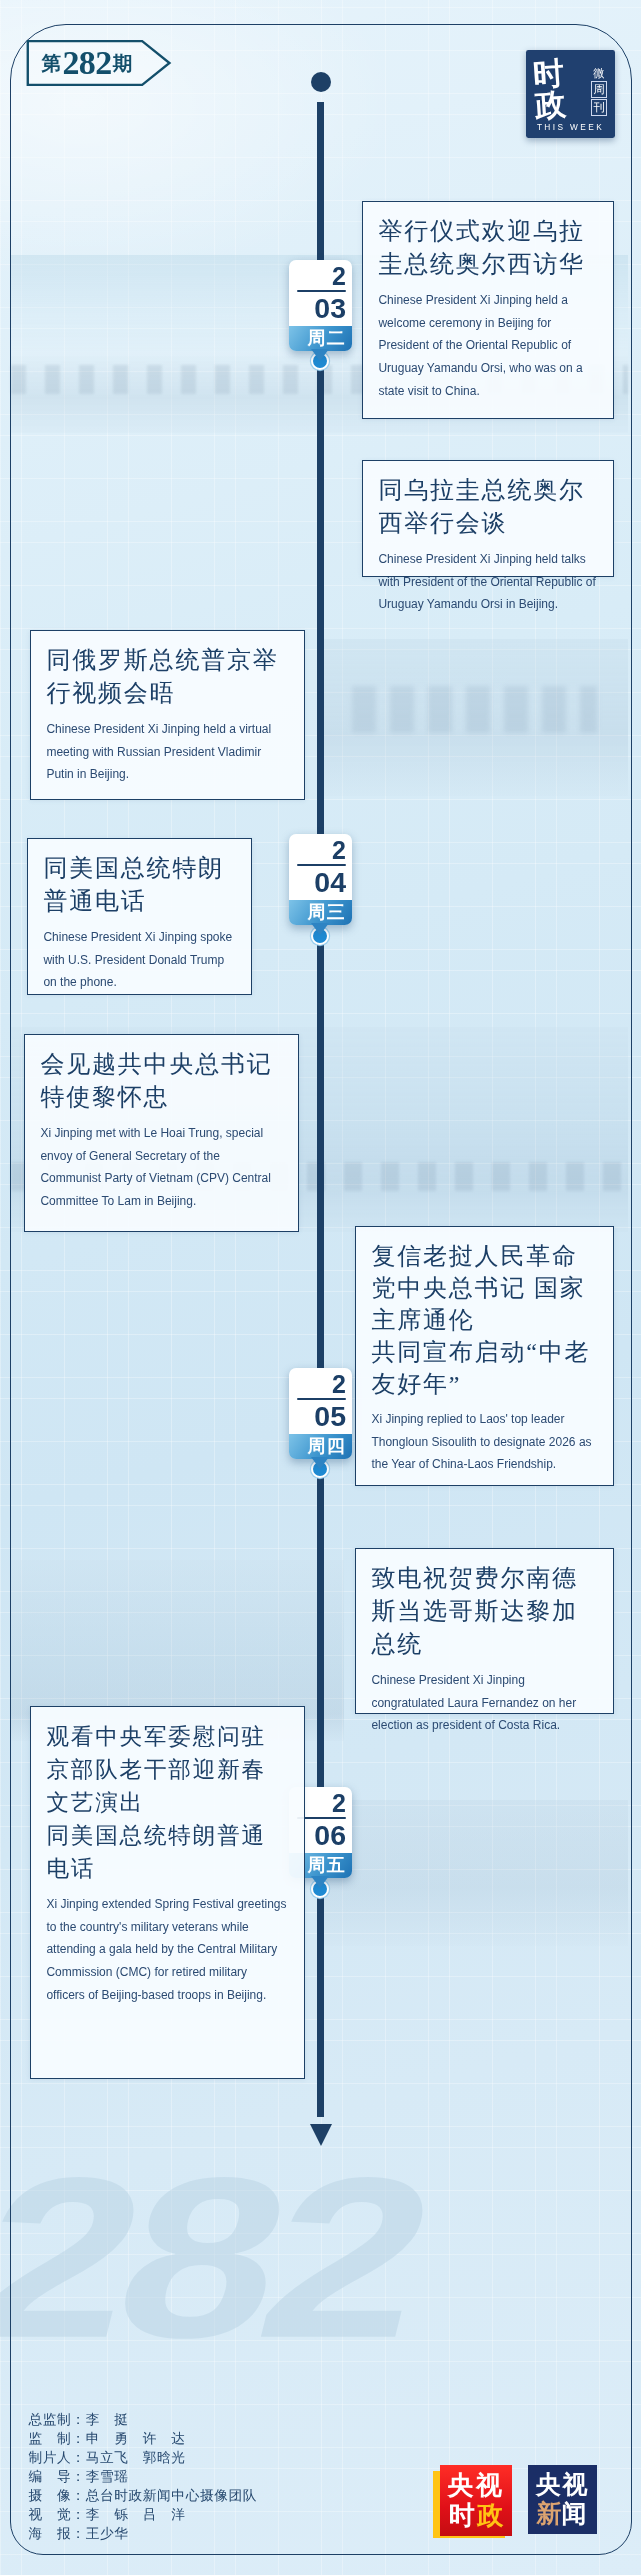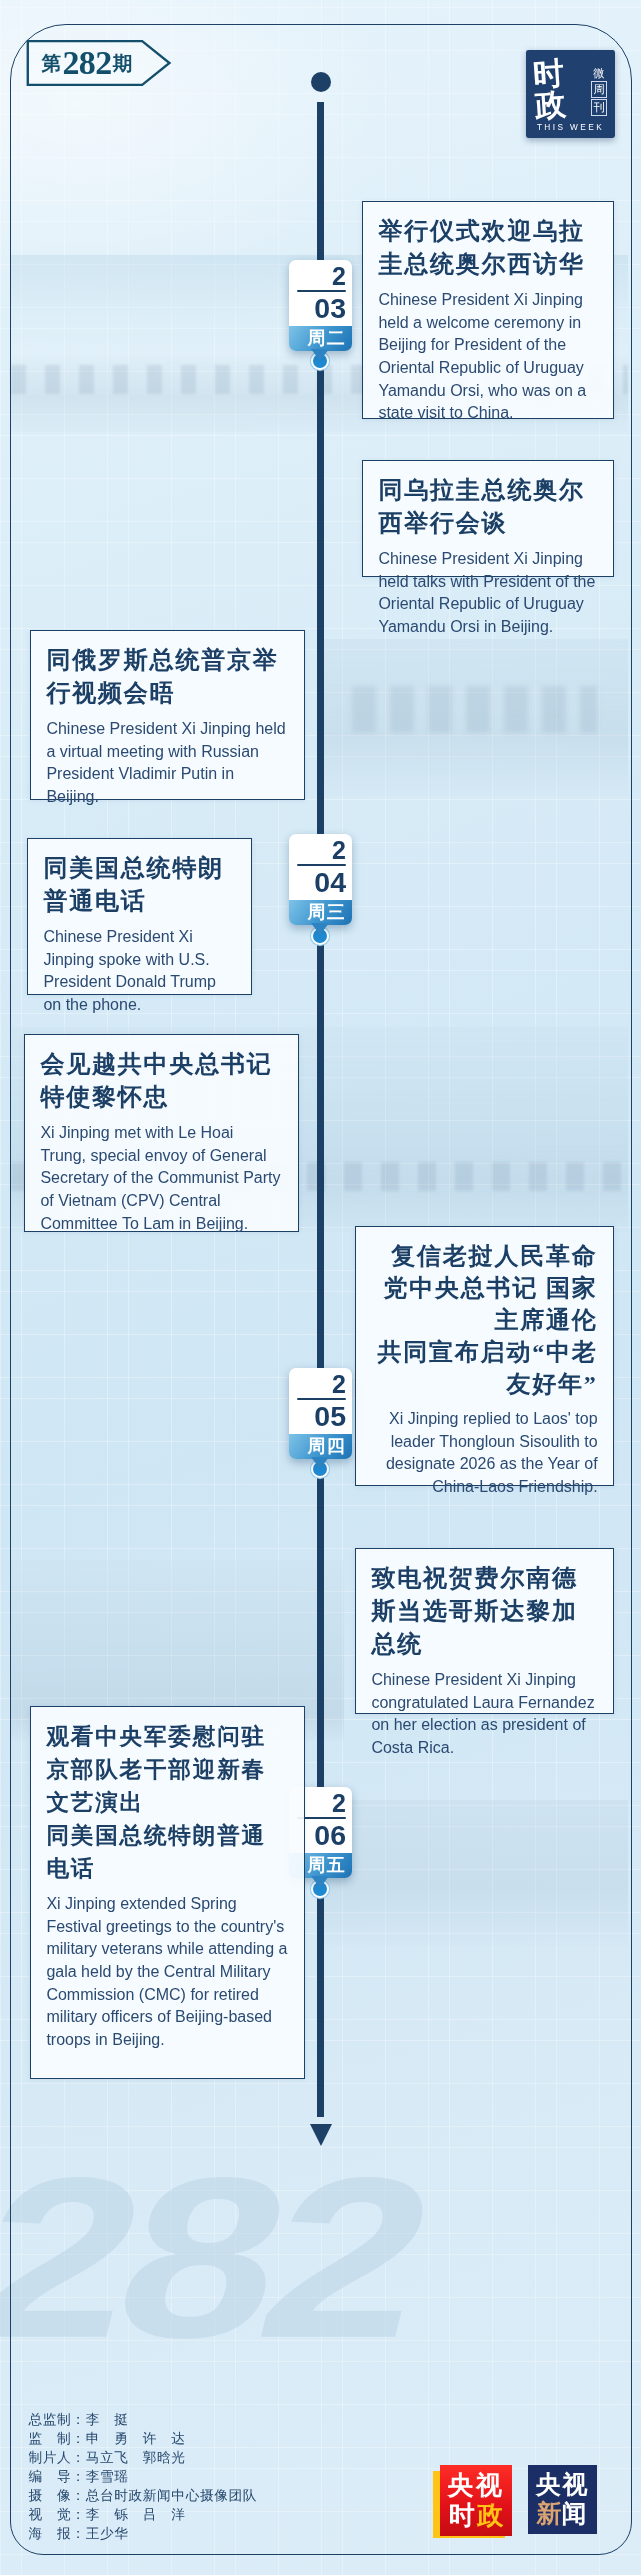--- a/index.html
+++ b/index.html
@@ -66,30 +66,30 @@
   .db-month{font-size:25px;line-height:25px;}
   .db-rule{height:2.4px;background:#1c3f66;margin:1.2px 0 1.2px 2.4px;border-radius:1.2px;}
   .db-day{font-size:28.5px;line-height:30px;}
   .db-band{height:25px;border-radius:0 0 7.1px 7.1px;background:linear-gradient(125deg,#7dc3e8 0%,#3c94cd 55%,#1e72b4 100%);
     color:#fff;font-size:18px;font-weight:bold;text-align:right;line-height:25px;padding-right:6px;letter-spacing:1.2px;}
   .db-tri{position:absolute;left:22px;bottom:-10.7px;width:0;height:0;
     border-left:9.5px solid transparent;border-right:9.5px solid transparent;border-top:12px solid #2e84c3;}
   
   .card{position:absolute;box-sizing:border-box;background:rgba(248,252,255,.93);
     border:1.2px solid #1d4066;padding:13px 15.4px;box-shadow:0 1.2px 4.8px rgba(60,100,140,.12);}
-  .card h2{margin:0;font-family:"Liberation Serif",serif;font-weight:bold;
+  .card h2{margin:0;font-family:"Liberation Serif",serif;font-weight:normal;
     font-size:24px;line-height:33px;letter-spacing:1.8px;color:#1c3f66;}
   .card .t2{margin-top:0;}
-  .card p{margin:8.3px 0 0 0;font-size:16px;line-height:22.6px;color:#2b4a72;}
+  .card p{margin:8.3px 0 0 0;font-size:12px;line-height:22.6px;color:#2b4a72;}
   .c1{left:362px;top:201px;width:252px;height:218px;}
   .c2{left:362px;top:460px;width:252px;height:117px;}
   .c3{left:30px;top:630px;width:275px;height:170px;}
   .c4{left:27px;top:838px;width:225px;height:157px;}
   .c5{left:24px;top:1034px;width:275px;height:198px;}
-  .c6{left:355px;top:1226px;width:259px;height:260px;text-align:right;}
+  .c6{left:355px;top:1226px;width:259px;height:260px;}
   .c6 h2{line-height:32px;}
   .c7{left:355px;top:1548px;width:259px;height:166px;}
   .c8{left:30px;top:1706px;width:275px;height:373px;}
   .c8 h2{font-size:22.6px;line-height:33px;}
   
   .credits{position:absolute;left:28.5px;top:2410px;font-size:13.7px;line-height:19px;color:#27496f;letter-spacing:0.6px;}
   
   .lg-yellow{position:absolute;left:433px;top:2471px;width:72px;height:67px;background:#ffc414;}
   .lg-red{position:absolute;left:440px;top:2465px;width:72px;height:71px;
     background:linear-gradient(180deg,#ff2d26 0%,#e01018 60%,#c40d12 100%);

